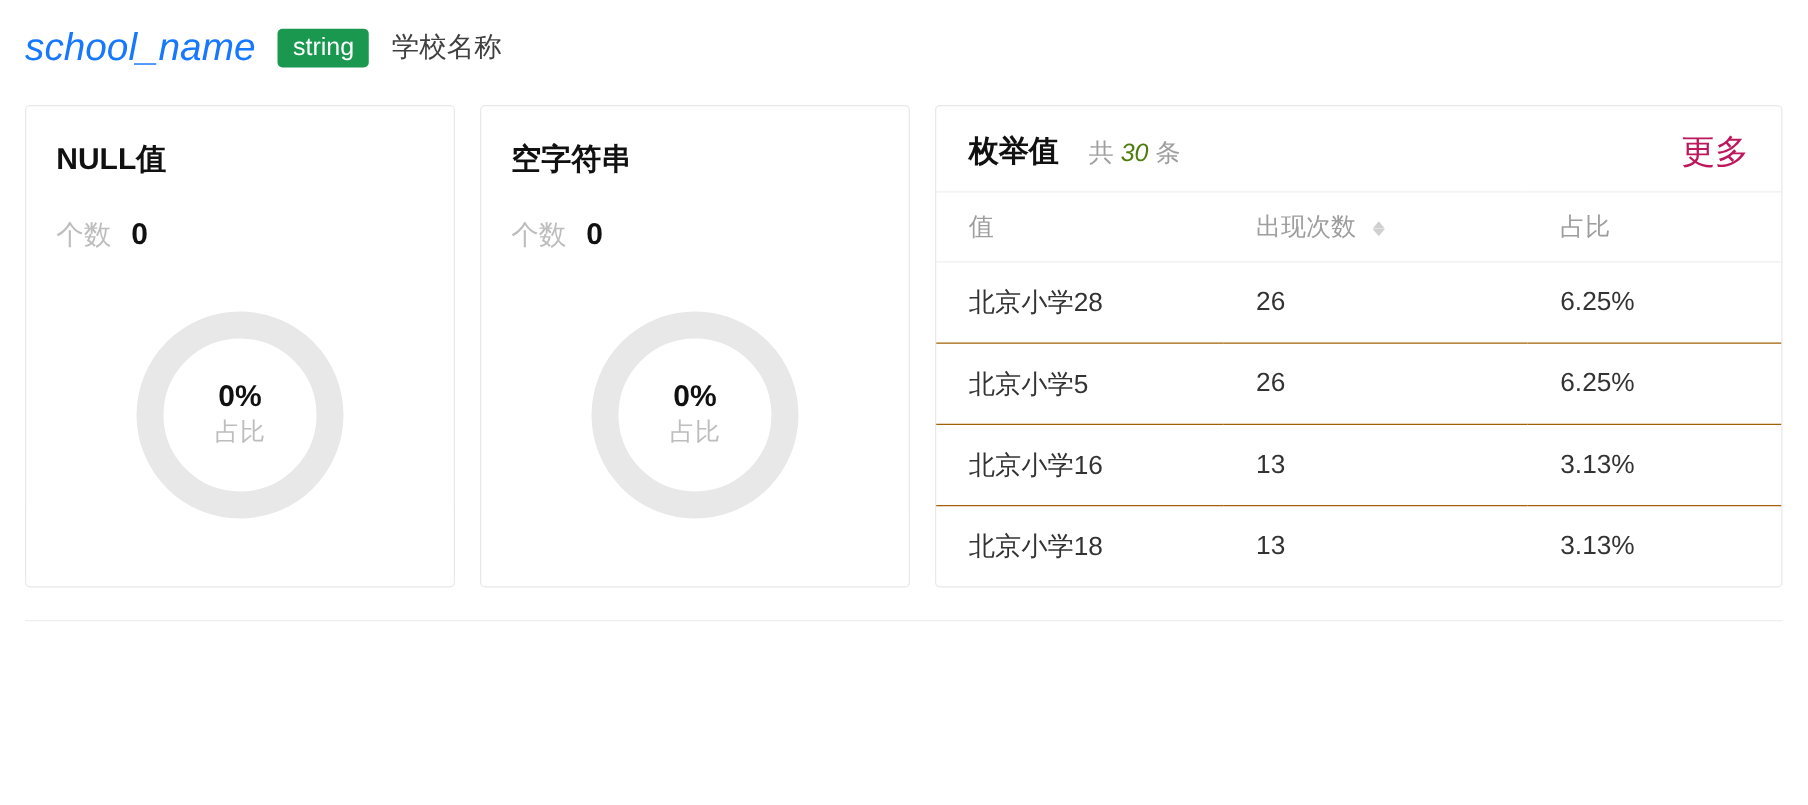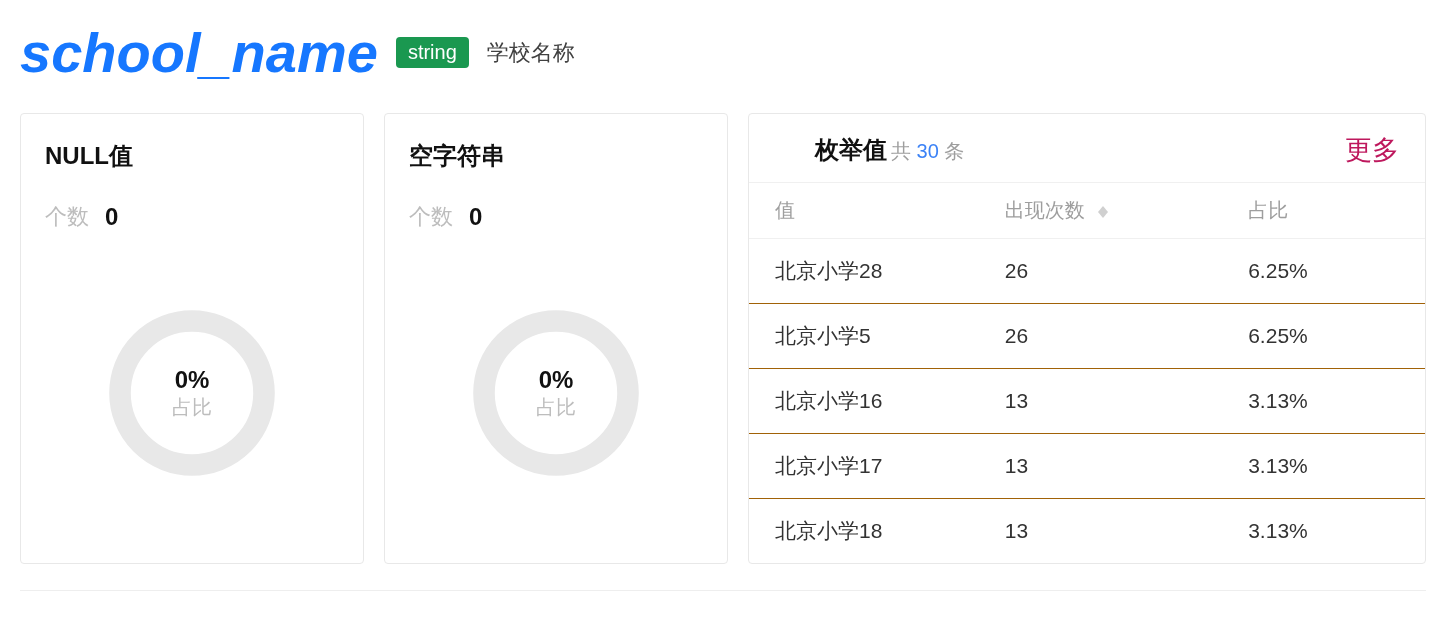--- a/index.html
+++ b/index.html
@@ -10,22 +10,22 @@
     width: 1446px;
     color: #333;
   }
   .header {
     display: flex;
     align-items: center;
     gap: 18px;
     margin-bottom: 28px;
   }
   .header-title {
-    font-size: 56px;
-    font-weight: 700;
+    font-size: 31px;
+    font-weight: 400;
     color: #1677ff;
     font-style: italic;
   }
   .type-badge {
     background: #1a9850;
     color: #fff;
     font-size: 20px;
     padding: 4px 12px;
     border-radius: 4px;
     font-weight: 400;
@@ -109,35 +109,35 @@
   }
   .enum-header {
     display: flex;
     align-items: center;
     justify-content: space-between;
     padding: 18px 26px 14px 26px;
   }
   .enum-title-group {
     display: flex;
     align-items: baseline;
-    gap: 4px;
-    margin-left: 40px;
+    gap: 24px;
   }
   .enum-title {
     font-size: 24px;
     font-weight: 700;
     color: #111;
   }
   .enum-total {
     color: #9e9e9e;
     font-size: 20px;
   }
   .enum-total-num {
-    color: #3b82f6;
+    color: #4d7c0f;
     font-weight: 500;
+    font-style: italic;
   }
   .enum-more {
     color: #be185d;
     font-size: 27px;
     cursor: pointer;
   }
   .enum-table {
     width: 100%;
     border-collapse: collapse;
   }
@@ -262,25 +262,20 @@
             <td class="col-value">北京小学5</td>
             <td class="col-count">26</td>
             <td class="col-ratio">6.25%</td>
           </tr>
           <tr>
             <td class="col-value">北京小学16</td>
             <td class="col-count">13</td>
             <td class="col-ratio">3.13%</td>
           </tr>
           <tr>
-            <td class="col-value">北京小学17</td>
-            <td class="col-count">13</td>
-            <td class="col-ratio">3.13%</td>
-          </tr>
-          <tr>
             <td class="col-value">北京小学18</td>
             <td class="col-count">13</td>
             <td class="col-ratio">3.13%</td>
           </tr>
         </tbody>
     </table>
   </div>
 
 </div>
 

